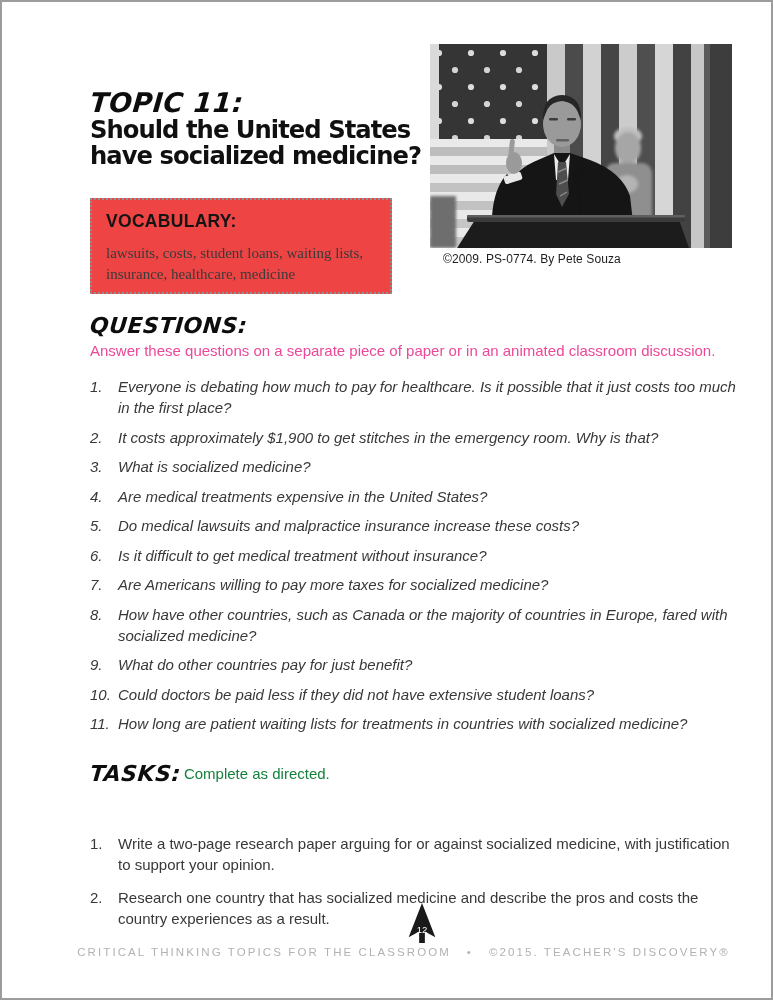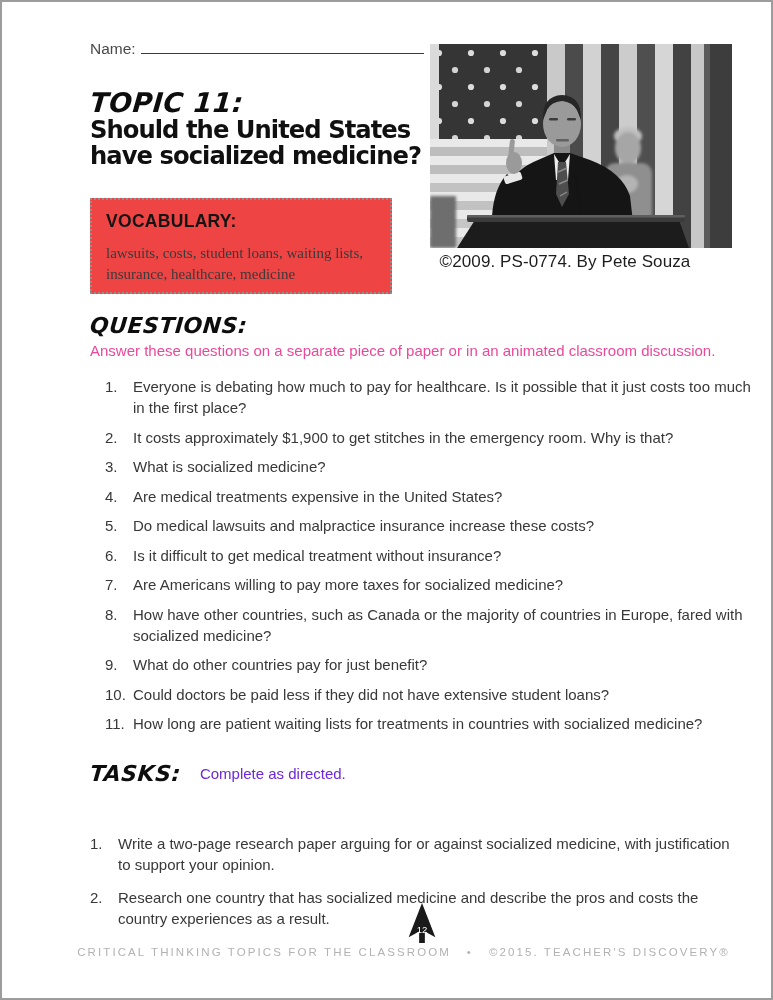--- a/index.html
+++ b/index.html
@@ -6,22 +6,22 @@
   body{width:773px;height:1000px;position:relative;font-family:"Liberation Sans",sans-serif;color:#333;}
   .page{position:absolute;inset:0;border:2px solid #9c9c9c;box-sizing:border-box;background:#fff;}
 
   
   .name-row{position:absolute;left:88px;top:36px;font-size:15.5px;color:#4a4a4a;}
   .name-line{display:inline-block;width:283px;height:15px;border-bottom:1.5px solid #3a3a3a;margin-left:5px;}
 
   
   .photo{position:absolute;left:428px;top:42px;width:302px;height:204px;margin:0;}
   .photo svg{display:block;width:100%;height:100%;}
-  .caption{position:absolute;left:412px;top:250px;width:302px;text-align:center;
-           font-size:17px;color:#1d1d1d;letter-spacing:.1px;}
+  .caption{position:absolute;left:441px;top:250px;width:302px;text-align:left;
+           font-size:12px;color:#1d1d1d;letter-spacing:.1px;}
 
   
   .marker{font-family:"DejaVu Sans",sans-serif;font-weight:bold;font-style:italic;
           color:#0d0d0d;transform:skewX(-5deg);transform-origin:left bottom;letter-spacing:.5px;}
   .topic{position:absolute;left:87px;top:85px;font-size:27px;margin:0;}
 
   
   .title{position:absolute;left:88px;top:115px;margin:0;font-family:"DejaVu Sans",sans-serif;
          font-weight:bold;font-size:25px;line-height:26px;color:#101010;letter-spacing:-1px;
          transform:scaleX(.97);transform-origin:left top;}
@@ -29,45 +29,42 @@
   
   .vocab{position:absolute;left:88px;top:196px;width:302px;height:96px;box-sizing:border-box;
          border:2px dotted #8f8f8f;padding:11px 14px;background:#ef4444;}
   .vocab-heading{font-size:17.5px;font-weight:bold;color:#141414;letter-spacing:.3px;}
   .vocab-words{margin-top:11px;font-size:15px;line-height:21px;color:#3a3a3a;font-family:Liberation Serif, serif;}
 
   
   .q-heading{position:absolute;left:87px;top:311px;font-size:22px;margin:0;}
   .q-intro{position:absolute;left:88px;top:340px;margin:0;font-size:15px;color:#ec4899;}
   ol.plain{list-style:none;margin:0;padding:0;}
-  .q-list{position:absolute;left:103px;top:374px;width:648px;counter-reset:q;}
+  .q-list{position:absolute;left:88px;top:374px;width:648px;counter-reset:q;font-style:italic;}
   .q-list li{position:relative;padding-left:28px;margin-bottom:8.5px;font-size:15px;line-height:21px;color:#383838;counter-increment:q;}
   .q-list li::before{content:counter(q) ".";position:absolute;left:0;color:#383838;}
 
   
   .tasks-row{position:absolute;left:87px;top:759px;}
   .t-heading{font-size:22px;display:inline-block;}
-  .t-sub{font-size:15px;color:#6d28d9;margin-left:20px;vertical-align:2px;}
+  .t-sub{font-size:15px;color:#15803d;margin-left:4px;vertical-align:2px;}
   .t-list{position:absolute;left:88px;top:831px;width:648px;counter-reset:t;}
   .t-list li{position:relative;padding-left:28px;margin-bottom:12px;font-size:15px;line-height:21px;color:#383838;counter-increment:t;}
   .t-list li::before{content:counter(t) ".";position:absolute;left:0;color:#383838;}
 
   
   .footer-logo{position:absolute;left:404px;top:901px;width:32px;height:40px;}
   .footer-text{position:absolute;left:30px;top:944px;width:743px;text-align:center;
                font-size:11.5px;letter-spacing:2.1px;color:#b2b2b2;white-space:pre;}
 </style>
 </head>
 <body>
 
 <div class="page">
 
-  <div class="name-row">
-    <span>Name:</span><span class="name-line"></span>
-  </div>
 
   <figure class="photo">
     <svg viewBox="0 0 302 204" preserveAspectRatio="none">
       <defs>
         <pattern id="stars" width="32" height="34" patternUnits="userSpaceOnUse">
           <circle cx="9" cy="9" r="3.1" fill="#dcdcdc"></circle>
           <circle cx="25" cy="26" r="3.1" fill="#d4d4d4"></circle>
         </pattern>
         <filter id="soft">
             <feGaussianBlur stdDeviation="0.7"></feGaussianBlur>

